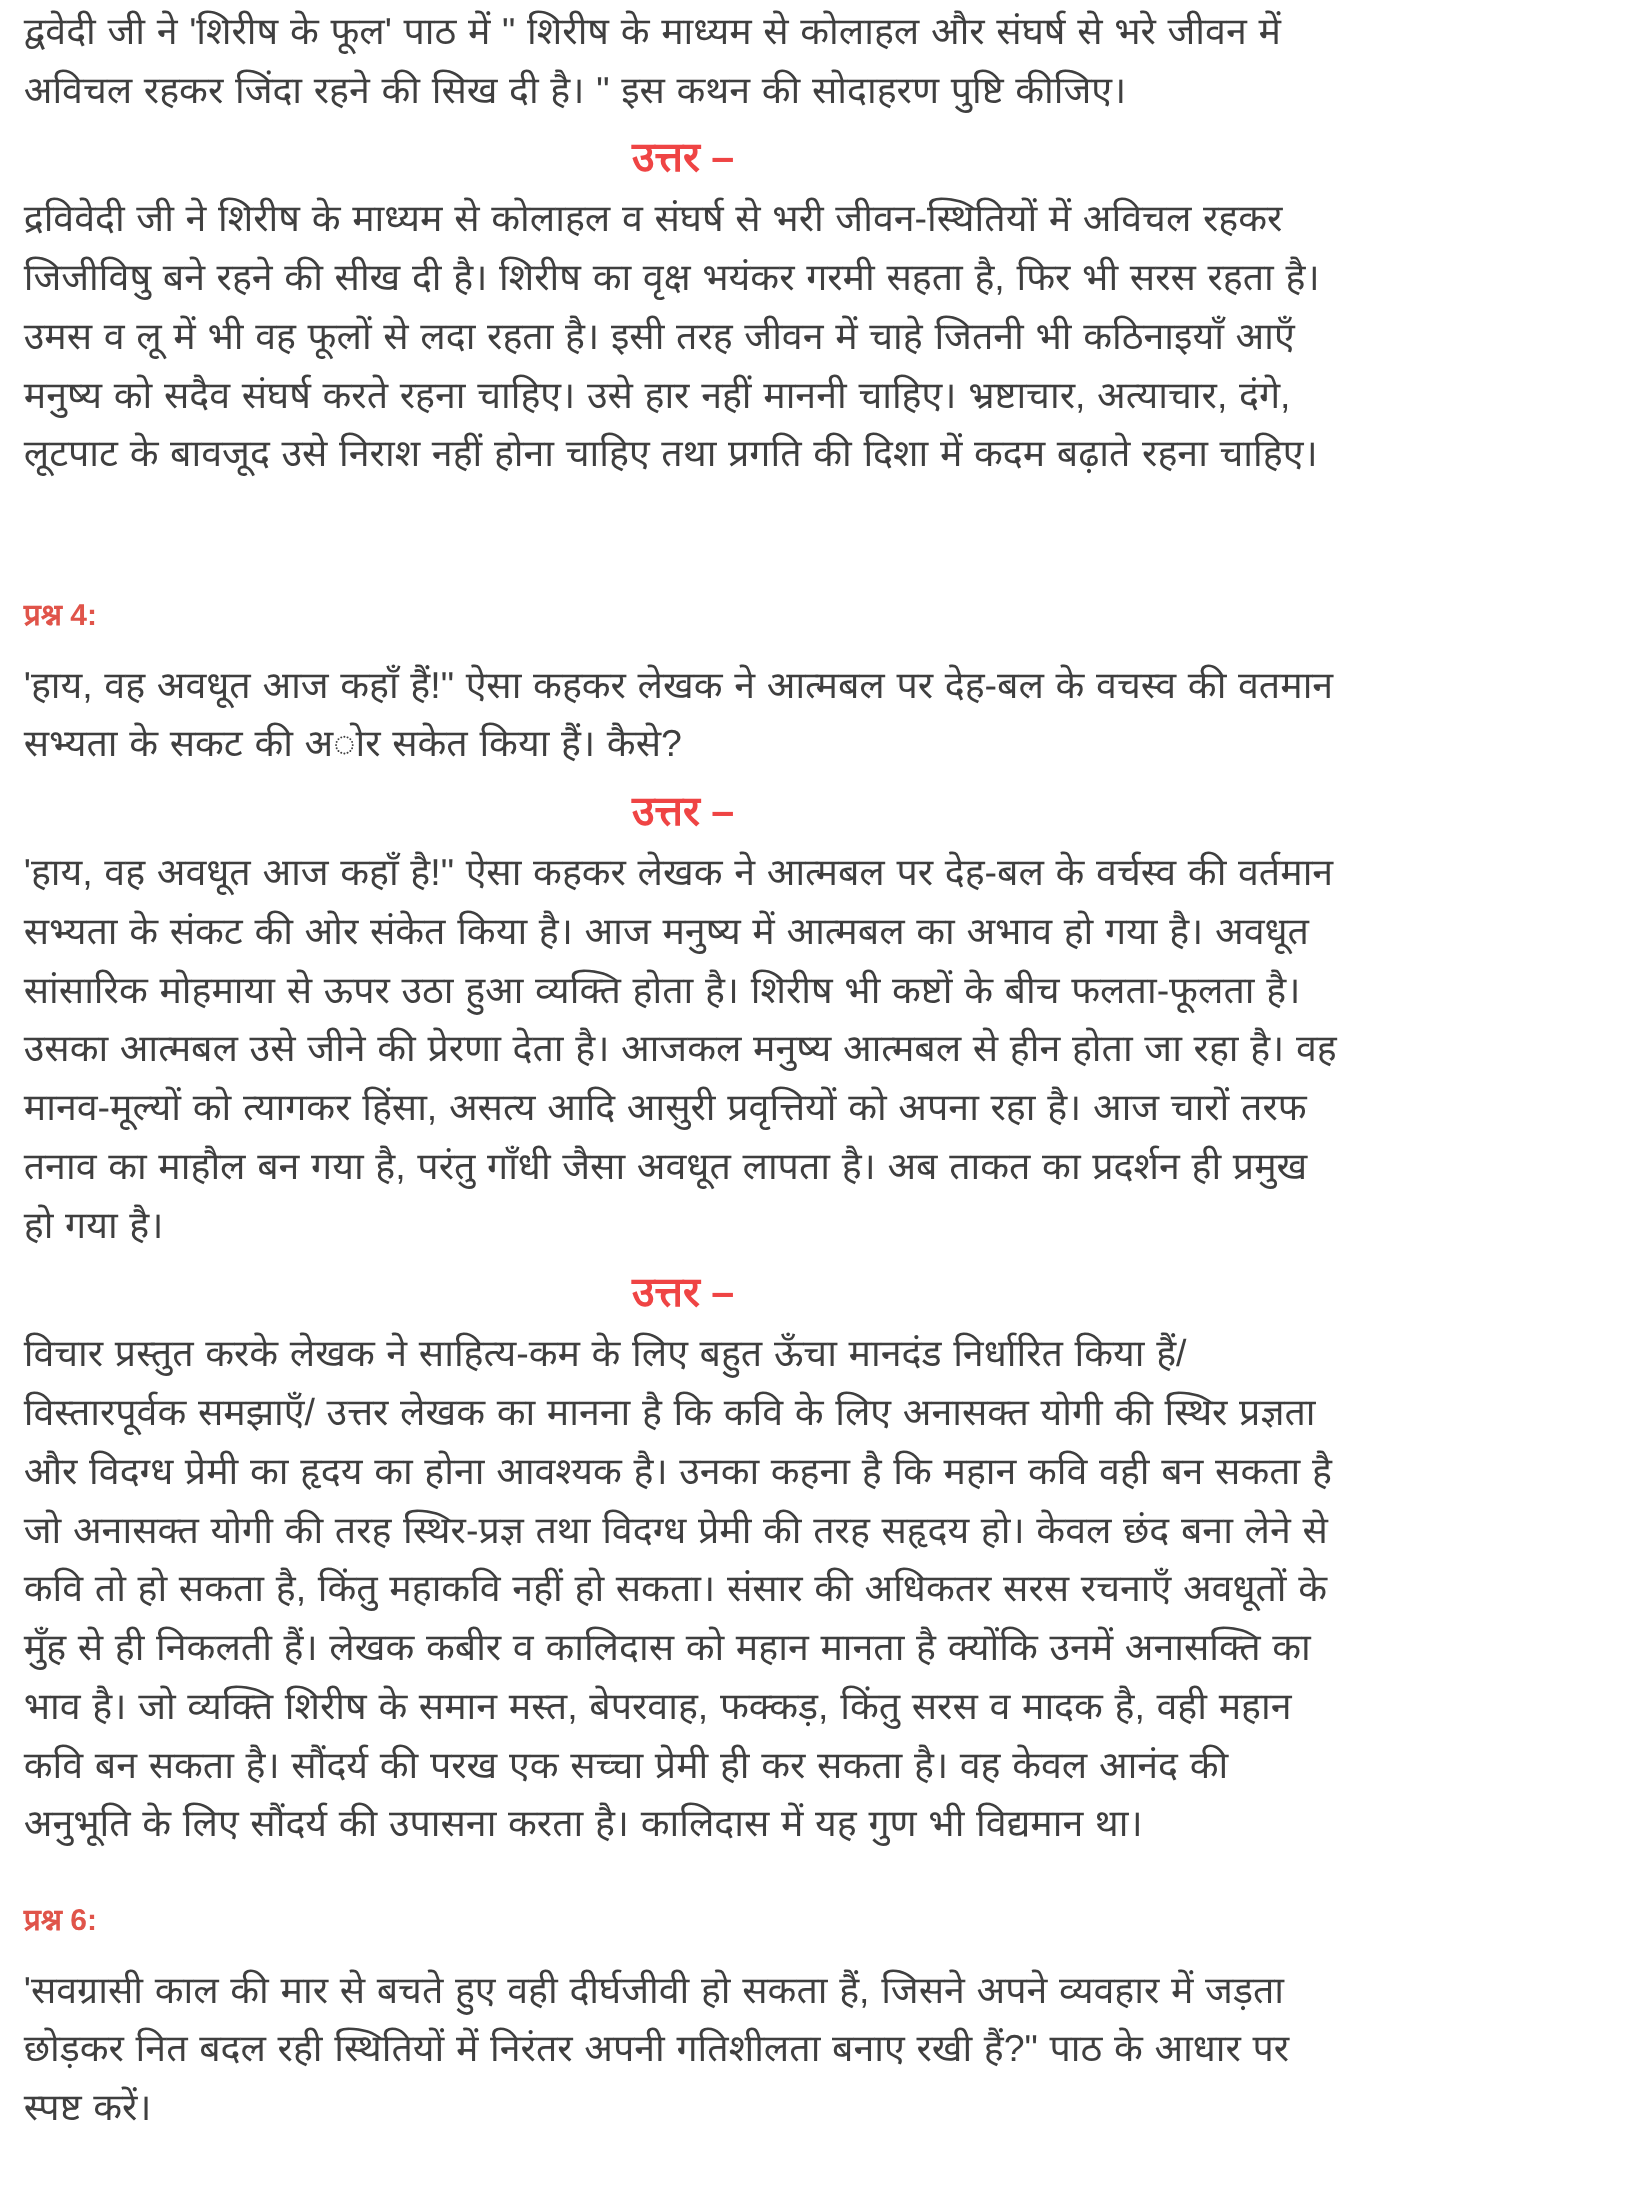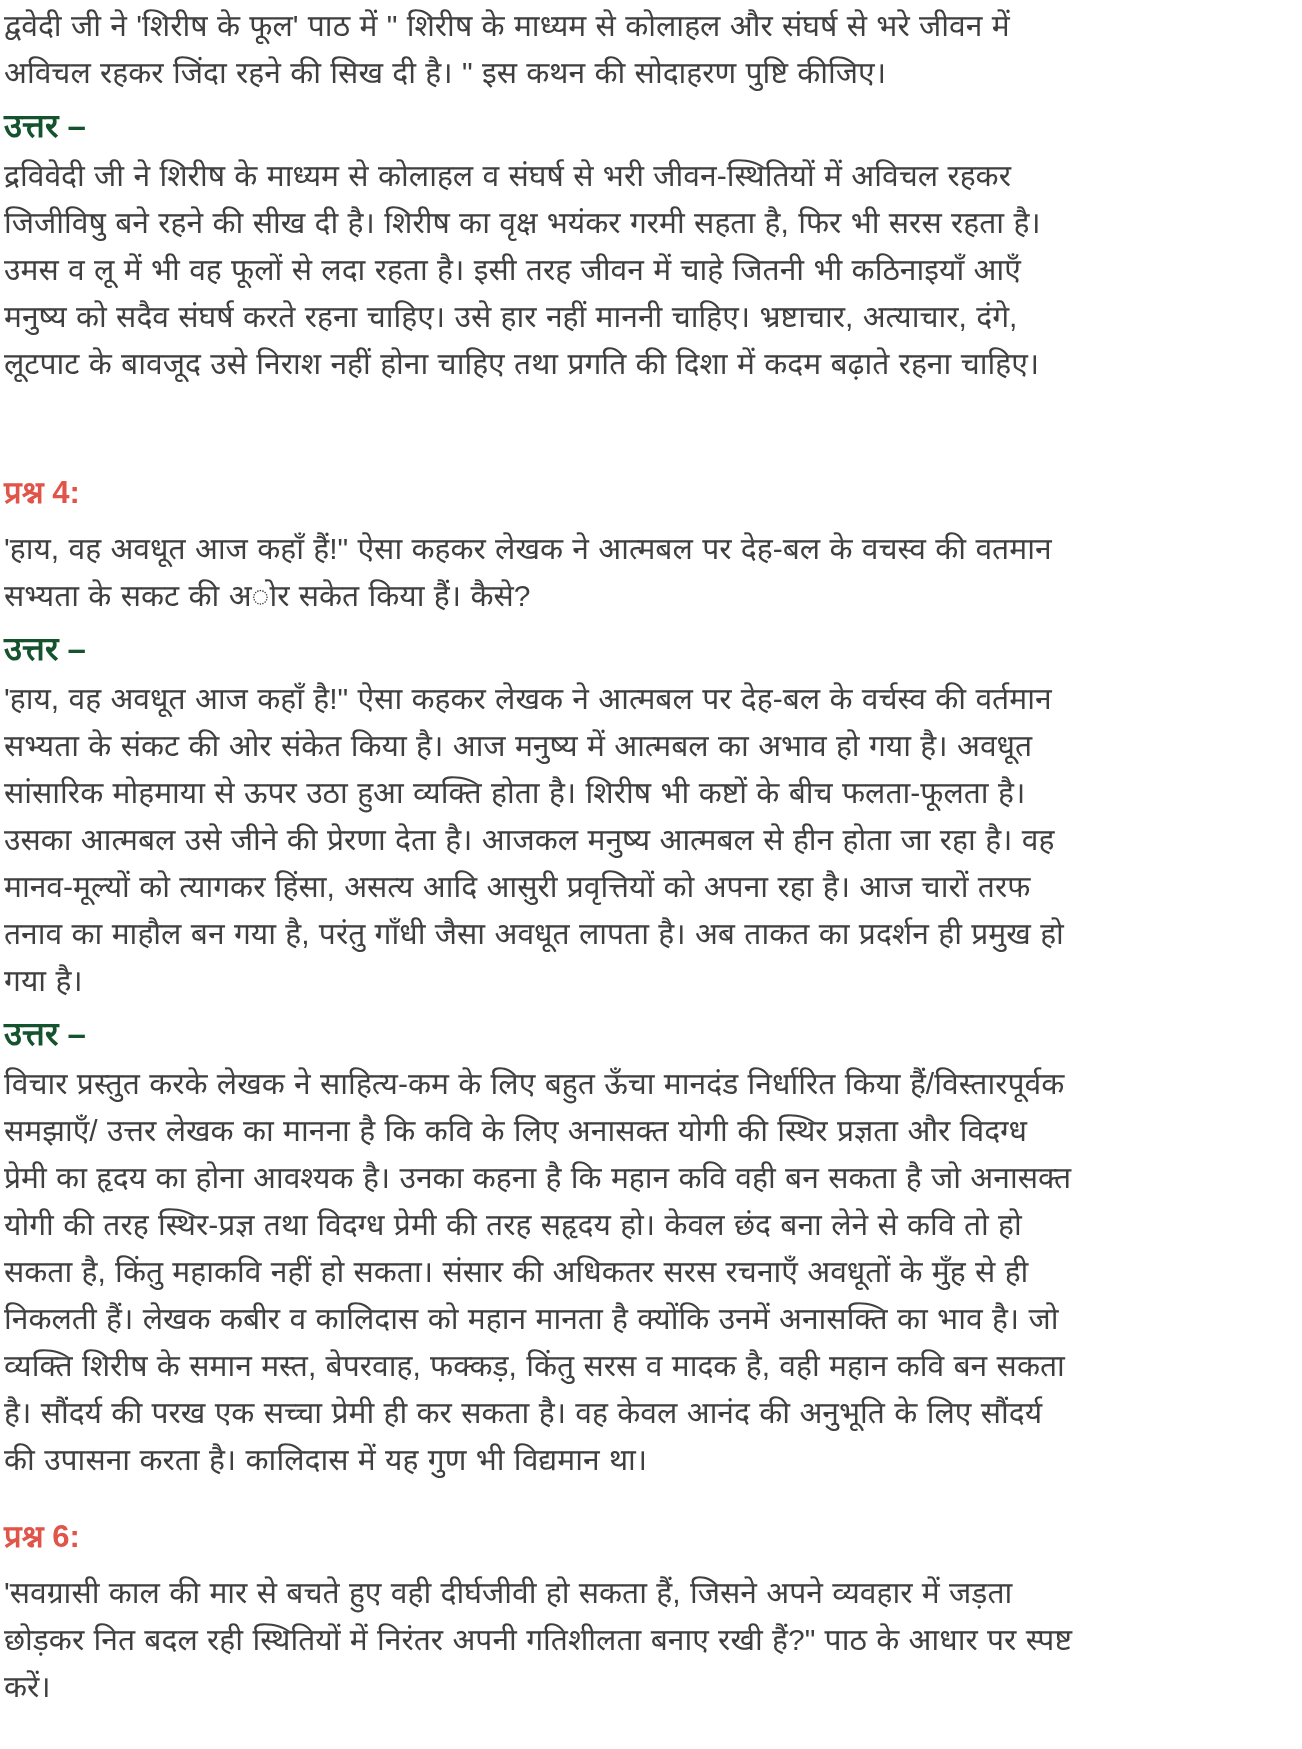--- a/index.html
+++ b/index.html
@@ -9,46 +9,47 @@
   }
   .page {
     position: relative;
     width: 1078px;
     height: 1749px;
     overflow: hidden;
     background: #ffffff;
     font-family: "Liberation Sans", "DejaVu Sans", sans-serif;
     color: #3f3f3f;
     box-sizing: border-box;
-    padding: 2px 4px 0 4px;
+    padding: 2px 4px 0 19px;
   }
   .q-text, .a-text {
     font-size: 30px;
     line-height: 47px;
     margin: 0;
     color: #3f3f3f;
     text-align: left;
     word-spacing: 1px;
   }
   .q-head {
-    font-size: 31px;
+    font-size: 24px;
     line-height: 40px;
     font-weight: bold;
     color: #e0544a;
     margin: 0 0 12px 0;
   }
   .gap-a { margin-top: 86px; }
   .gap-b { margin-top: 70px; }
   .gap-c { margin-top: 34px; }
   .ans-head {
     font-size: 33px;
     line-height: 44px;
     font-weight: bold;
-    color: #14532d;
+    color: #ef4444;
     margin: 8px 0 4px 0;
+    text-align: center;
   }
 </style>
 </head>
 <body>
 
 <div class="page">
 
   <p class="q-text">द्ववेदी जी ने 'शिरीष के फूल' पाठ में " शिरीष के माध्यम से कोलाहल और संघर्ष से भरे जीवन में अविचल रहकर जिंदा रहने की सिख दी है। " इस कथन की सोदाहरण पुष्टि कीजिए।</p>
 
   <h3 class="ans-head">उत्तर –</h3>

